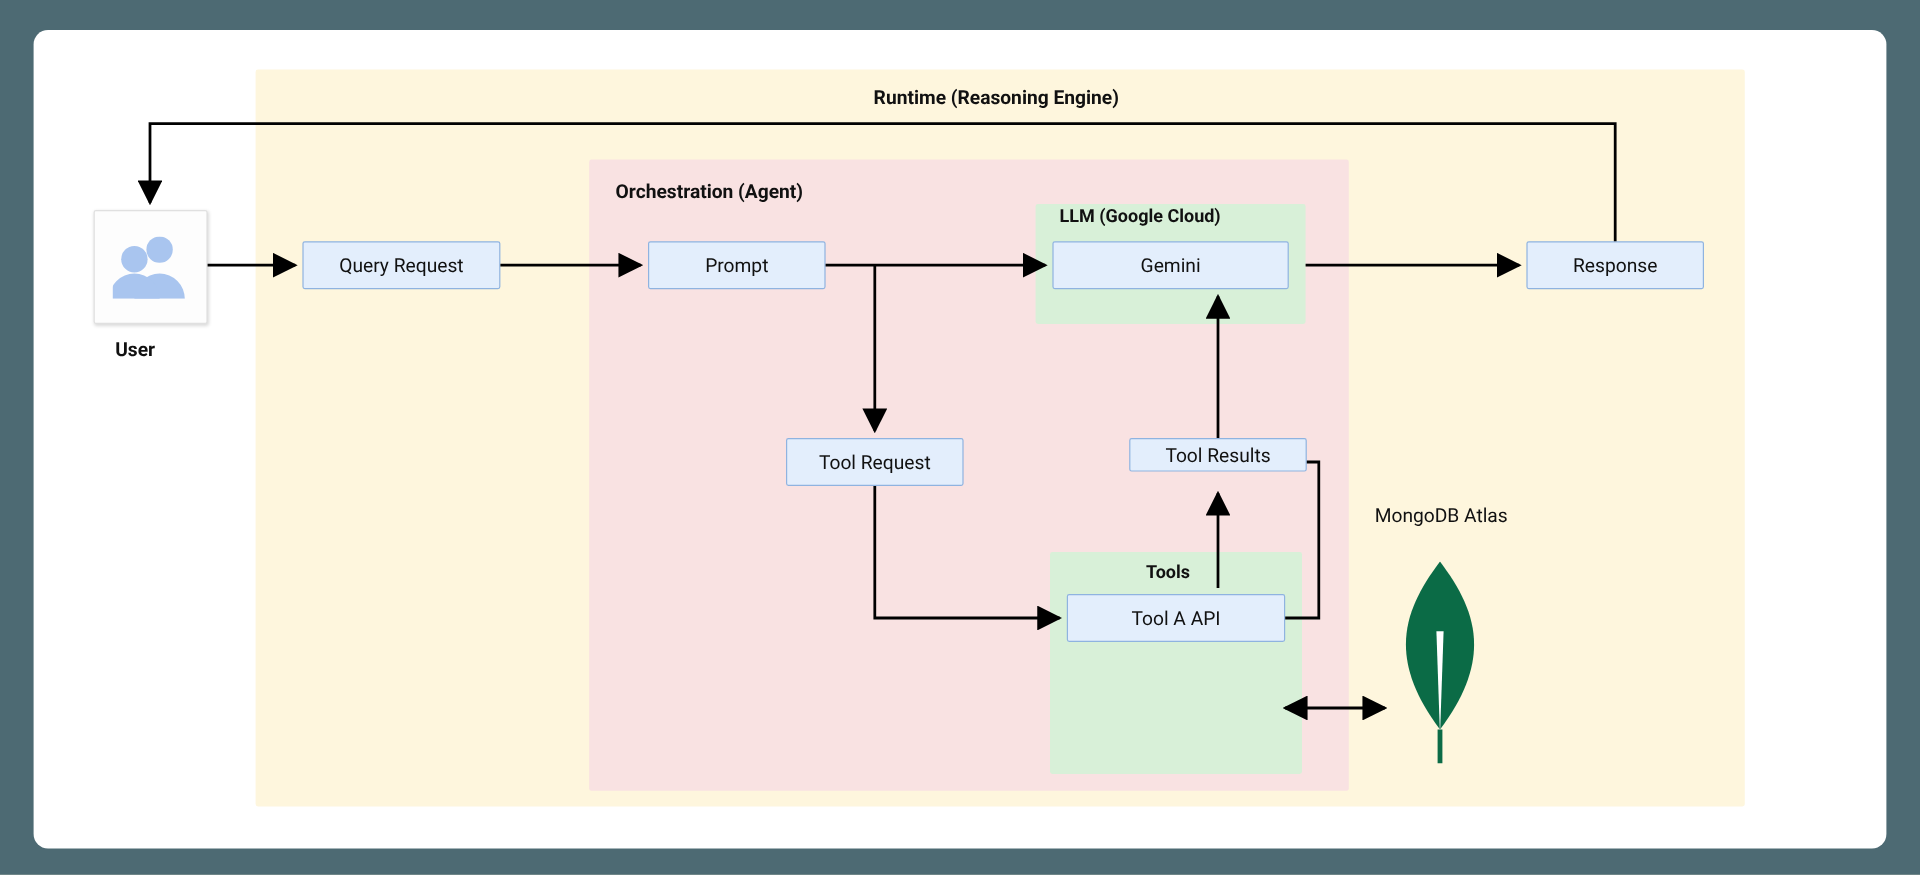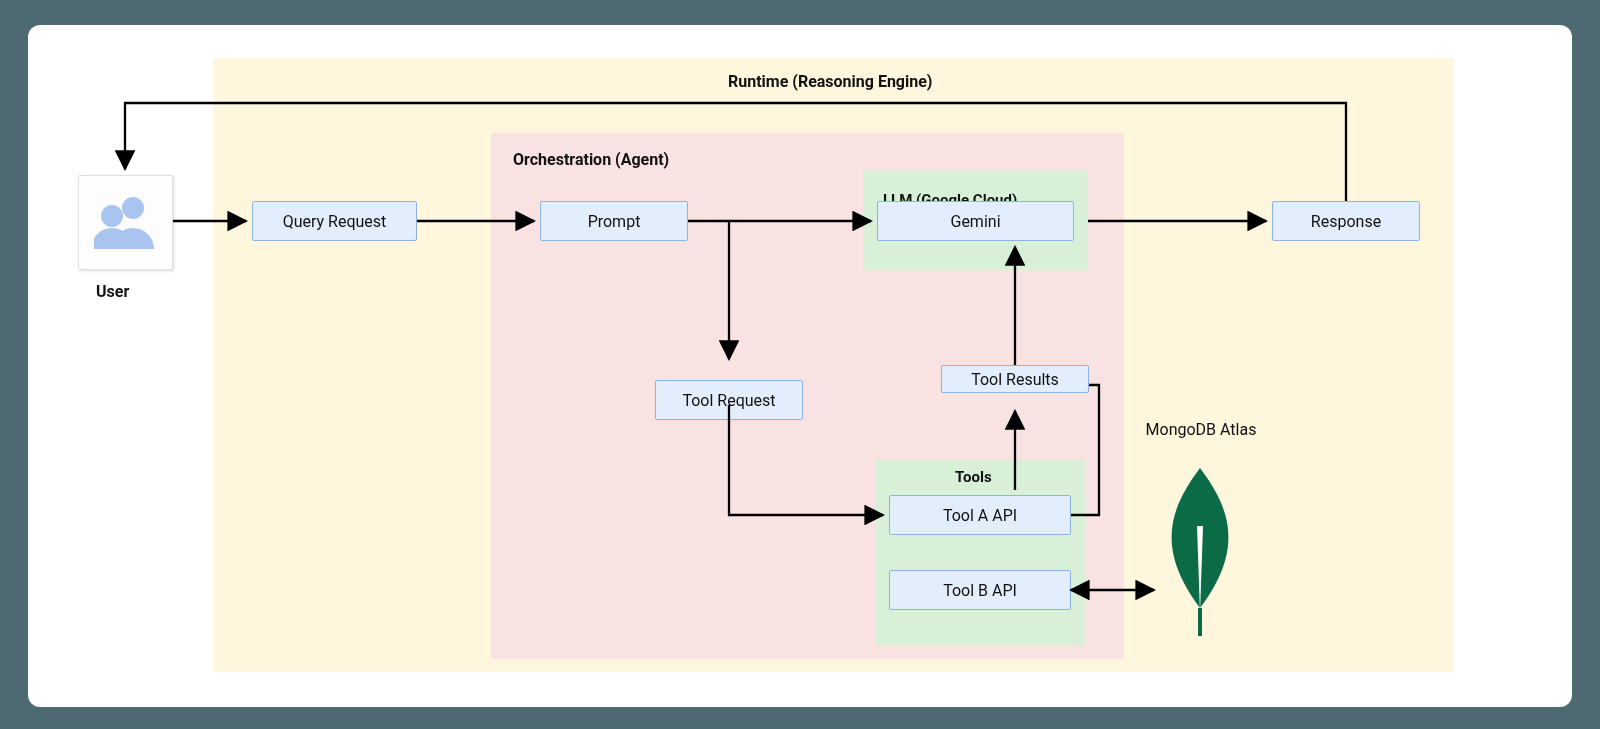--- a/index.html
+++ b/index.html
@@ -72,21 +72,21 @@
 <div class="card">
   <div class="stage">
 
     <div class="panel runtime" style="left:185px; top:33px; width:1241px; height:614px;"></div>
     <div class="label" style="left:700px; top:47px;">Runtime (Reasoning Engine)</div>
 
     <div class="panel orchestration" style="left:463px; top:108px; width:633px; height:526px;"></div>
     <div class="label" style="left:485px; top:125px;">Orchestration (Agent)</div>
 
     <div class="panel llm" style="left:835px; top:145px; width:225px; height:100px;"></div>
-    <div class="label small" style="left:855px; top:166px;">LLM (Google Cloud)</div>
+    <div class="label small" style="left:855px; top:146px;">LLM (Google Cloud)</div>
 
     <div class="panel tools" style="left:847px; top:435px; width:210px; height:185px;"></div>
     <div class="label small" style="left:927px; top:443px;">Tools</div>
 
     <div class="user-card" style="left:50px; top:150px;">
       <svg width="64" height="52" viewBox="0 0 64 52">
         <circle cx="39" cy="11" r="11" fill="#a9c5ef"></circle>
         <path d="M18 52 a21 21 0 0 1 42 0 Z" fill="#a9c5ef"></path>
         <circle cx="18" cy="19" r="11" fill="#a9c5ef"></circle>
         <path d="M-3 52 a21 21 0 0 1 42 0 Z" fill="#a9c5ef"></path>
@@ -95,27 +95,26 @@
     <div class="label" style="left:68px; top:257px;">User</div>
 
     <div class="nbox" style="left:224px; top:176px; width:165px; height:40px;">Query Request</div>
 
     <div class="nbox" style="left:512px; top:176px; width:148px; height:40px;">Prompt</div>
 
     <div class="nbox" style="left:849px; top:176px; width:197px; height:40px;">Gemini</div>
 
     <div class="nbox" style="left:1244px; top:176px; width:148px; height:40px;">Response</div>
 
-    <div class="nbox" style="left:627px; top:340px; width:148px; height:40px;margin-top:15px;">Tool Request</div>
+    <div class="nbox" style="left:627px; top:340px; width:148px; height:40px;">Tool Request</div>
 
     <div class="nbox" style="left:913px; top:340px; width:148px; height:28px;">Tool Results</div>
 
     <div class="nbox" style="left:861px; top:470px; width:182px; height:40px;">Tool A API</div>
 
-    <div class="nbox" style="left:861px; top:545px; width:182px; height:40px;">Tool B API</div>
 
     <div class="mongo-label" style="position:absolute; left:1108px; top:395px; width:130px;">
       <span>MongoDB Atlas</span>
     </div>
     <svg style="position:absolute; left:1132px; top:443px;" width="80" height="170" viewBox="0 0 80 170">
       <path d="M40 0 C 10 40, -5 80, 40 140 C 85 80, 70 40, 40 0 Z" fill="#0b6b46"></path>
       <path d="M37 58 L40 145 L43 58 Z" fill="#ffffff"></path>
       <line x1="40" y1="140" x2="40" y2="168" stroke="#0b6b46" stroke-width="4"></line>
     </svg>
 

